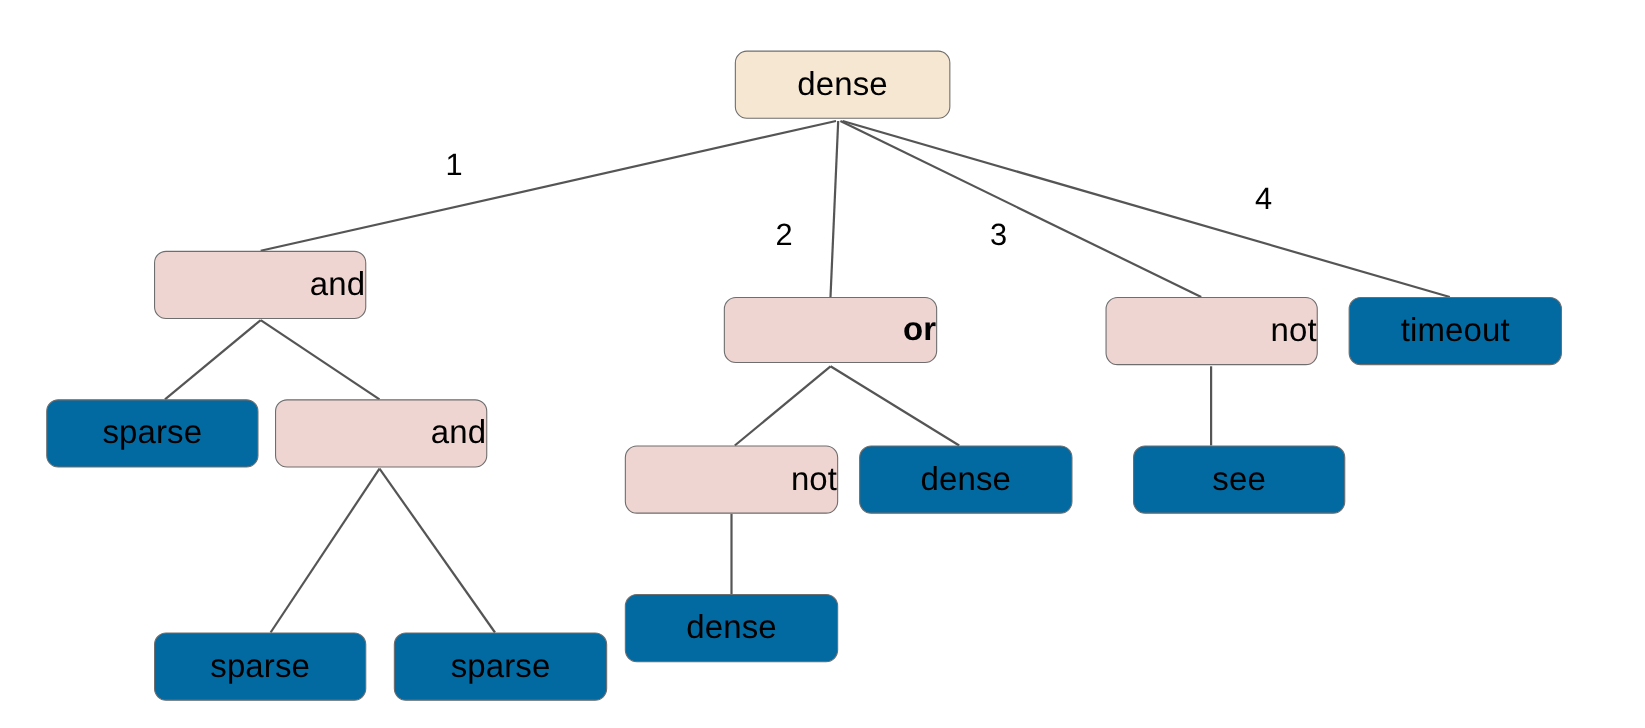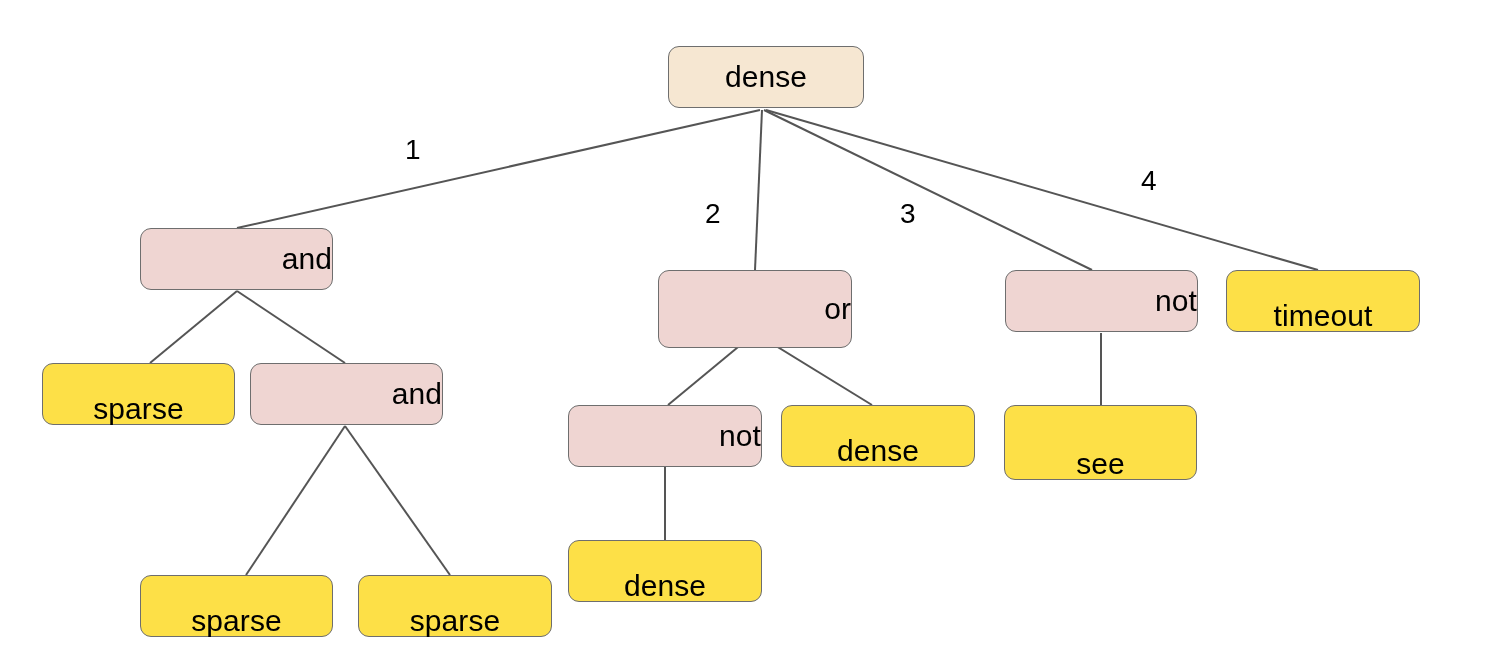--- a/index.html
+++ b/index.html
@@ -19,21 +19,21 @@
     display:flex;align-items:center;justify-content:center;
     color:#000000;
     font-size:30px;
     line-height:1;
     letter-spacing:0.1px;
     white-space:nowrap;
     z-index:3;
   }
   .node.root{background:#f6e7d2;}
   .node.op{background:#efd5d2;justify-content:flex-end;}
-  .node.leaf{background:#fde047;align-items:flex-end;}
+  .node.leaf{background:#0369a1;}
   .edge-label{
     position:absolute;
     color:#000000;
     font-size:28px;
     line-height:1;
     z-index:4;
     white-space:nowrap;
   }
 </style>
 </head>
@@ -53,42 +53,42 @@
       <line x1="755" y1="333" x2="872" y2="405" stroke="#555555" stroke-width="2"></line>
       <line x1="665" y1="467" x2="665" y2="540" stroke="#555555" stroke-width="2"></line>
       <line x1="1101" y1="333" x2="1101" y2="405" stroke="#555555" stroke-width="2"></line>
     </svg>
 <div class="node root" style="left: 668px; top: 46px; width: 196px; height: 62px; border-color: rgb(110, 110, 110); color: rgb(0, 0, 0);">
       <span>dense</span>
     </div>
     <div class="node op" style="left: 140px; top: 228px; width: 193px; height: 62px; border-color: rgb(110, 110, 110); color: rgb(0, 0, 0);">
       <span>and</span>
     </div>
-    <div class="node op" style="left: 658px; top: 270px; width: 194px; height: 78px; border-color: rgb(110, 110, 110); color: rgb(0, 0, 0);">
+    <div class="node op" style="left: 658px; top: 270px; width: 194px; height: 60px; border-color: rgb(110, 110, 110); color: rgb(0, 0, 0); font-weight: bold;">
       <span>or</span>
     </div>
     <div class="node op" style="left: 1005px; top: 270px; width: 193px; height: 62px; border-color: rgb(110, 110, 110); color: rgb(0, 0, 0);">
       <span>not</span>
     </div>
     <div class="node leaf" style="left: 1226px; top: 270px; width: 194px; height: 62px; border-color: rgb(110, 110, 110); color: rgb(0, 0, 0);">
       <span>timeout</span>
     </div>
     <div class="node leaf" style="left: 42px; top: 363px; width: 193px; height: 62px; border-color: rgb(110, 110, 110); color: rgb(0, 0, 0);">
       <span>sparse</span>
     </div>
     <div class="node op" style="left: 250px; top: 363px; width: 193px; height: 62px; border-color: rgb(110, 110, 110); color: rgb(0, 0, 0);">
       <span>and</span>
     </div>
     <div class="node op" style="left: 568px; top: 405px; width: 194px; height: 62px; border-color: rgb(110, 110, 110); color: rgb(0, 0, 0);">
       <span>not</span>
     </div>
     <div class="node leaf" style="left: 781px; top: 405px; width: 194px; height: 62px; border-color: rgb(110, 110, 110); color: rgb(0, 0, 0);">
       <span>dense</span>
     </div>
-    <div class="node leaf" style="left: 1004px; top: 405px; width: 193px; height: 75px; border-color: rgb(110, 110, 110); color: rgb(0, 0, 0);">
+    <div class="node leaf" style="left: 1030px; top: 405px; width: 193px; height: 62px; border-color: rgb(110, 110, 110); color: rgb(0, 0, 0);">
       <span>see</span>
     </div>
     <div class="node leaf" style="left: 140px; top: 575px; width: 193px; height: 62px; border-color: rgb(110, 110, 110); color: rgb(0, 0, 0);">
       <span>sparse</span>
     </div>
     <div class="node leaf" style="left: 358px; top: 575px; width: 194px; height: 62px; border-color: rgb(110, 110, 110); color: rgb(0, 0, 0);">
       <span>sparse</span>
     </div>
     <div class="node leaf" style="left: 568px; top: 540px; width: 194px; height: 62px; border-color: rgb(110, 110, 110); color: rgb(0, 0, 0);">
       <span>dense</span>

